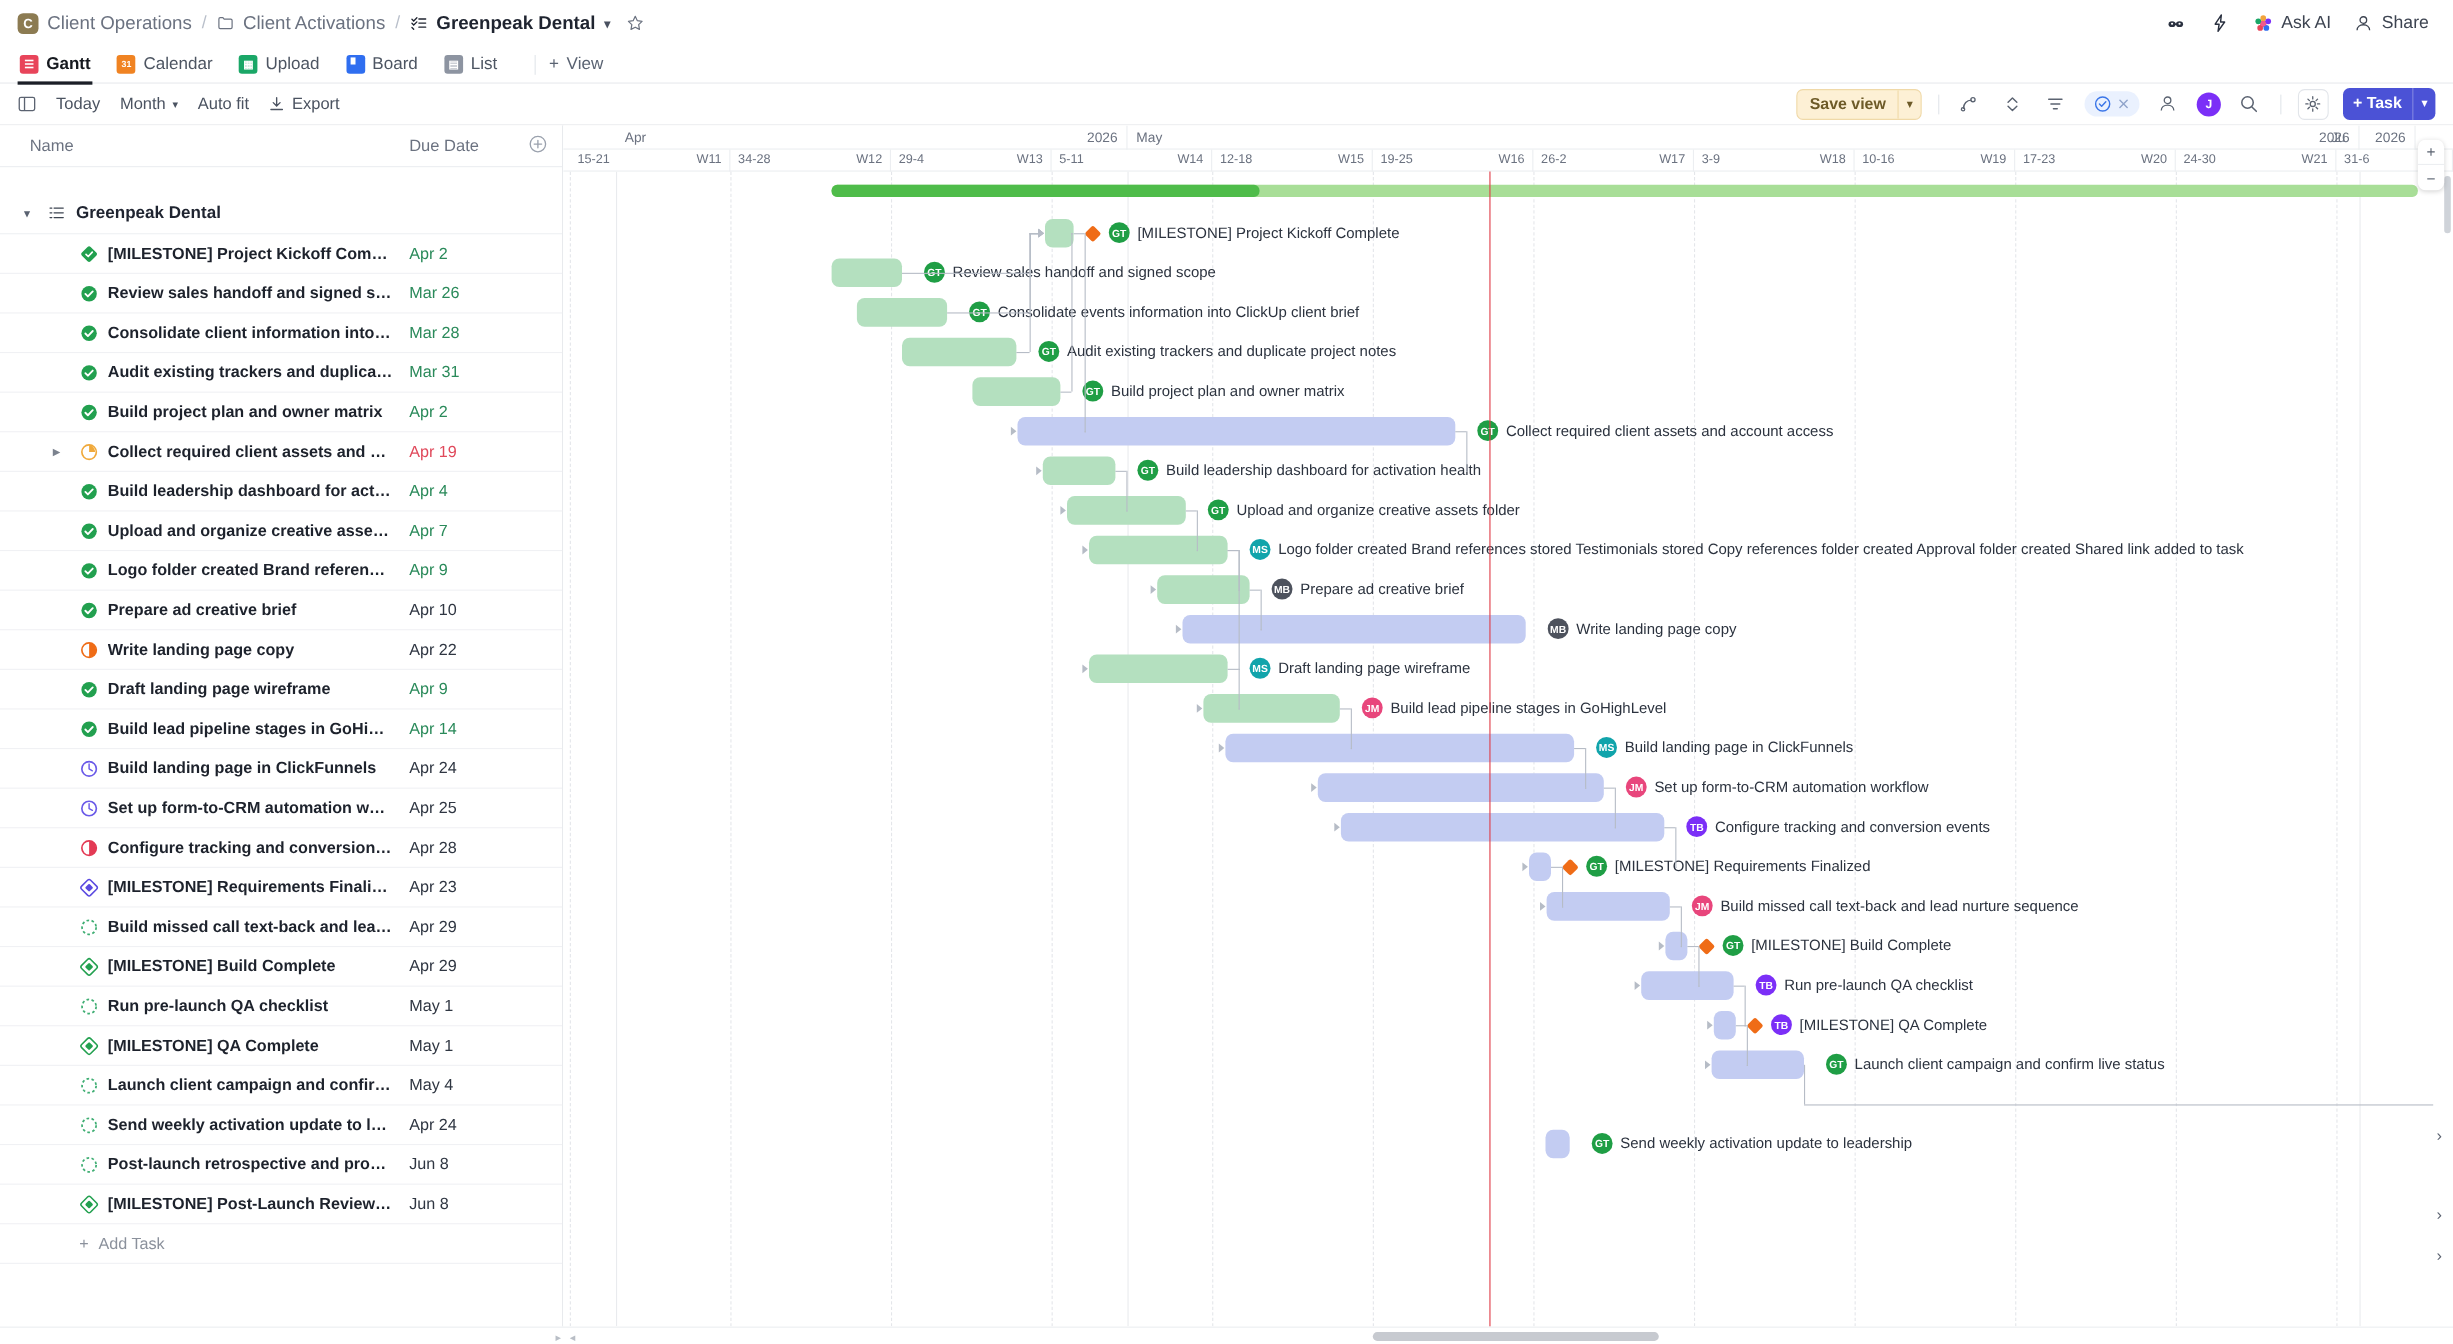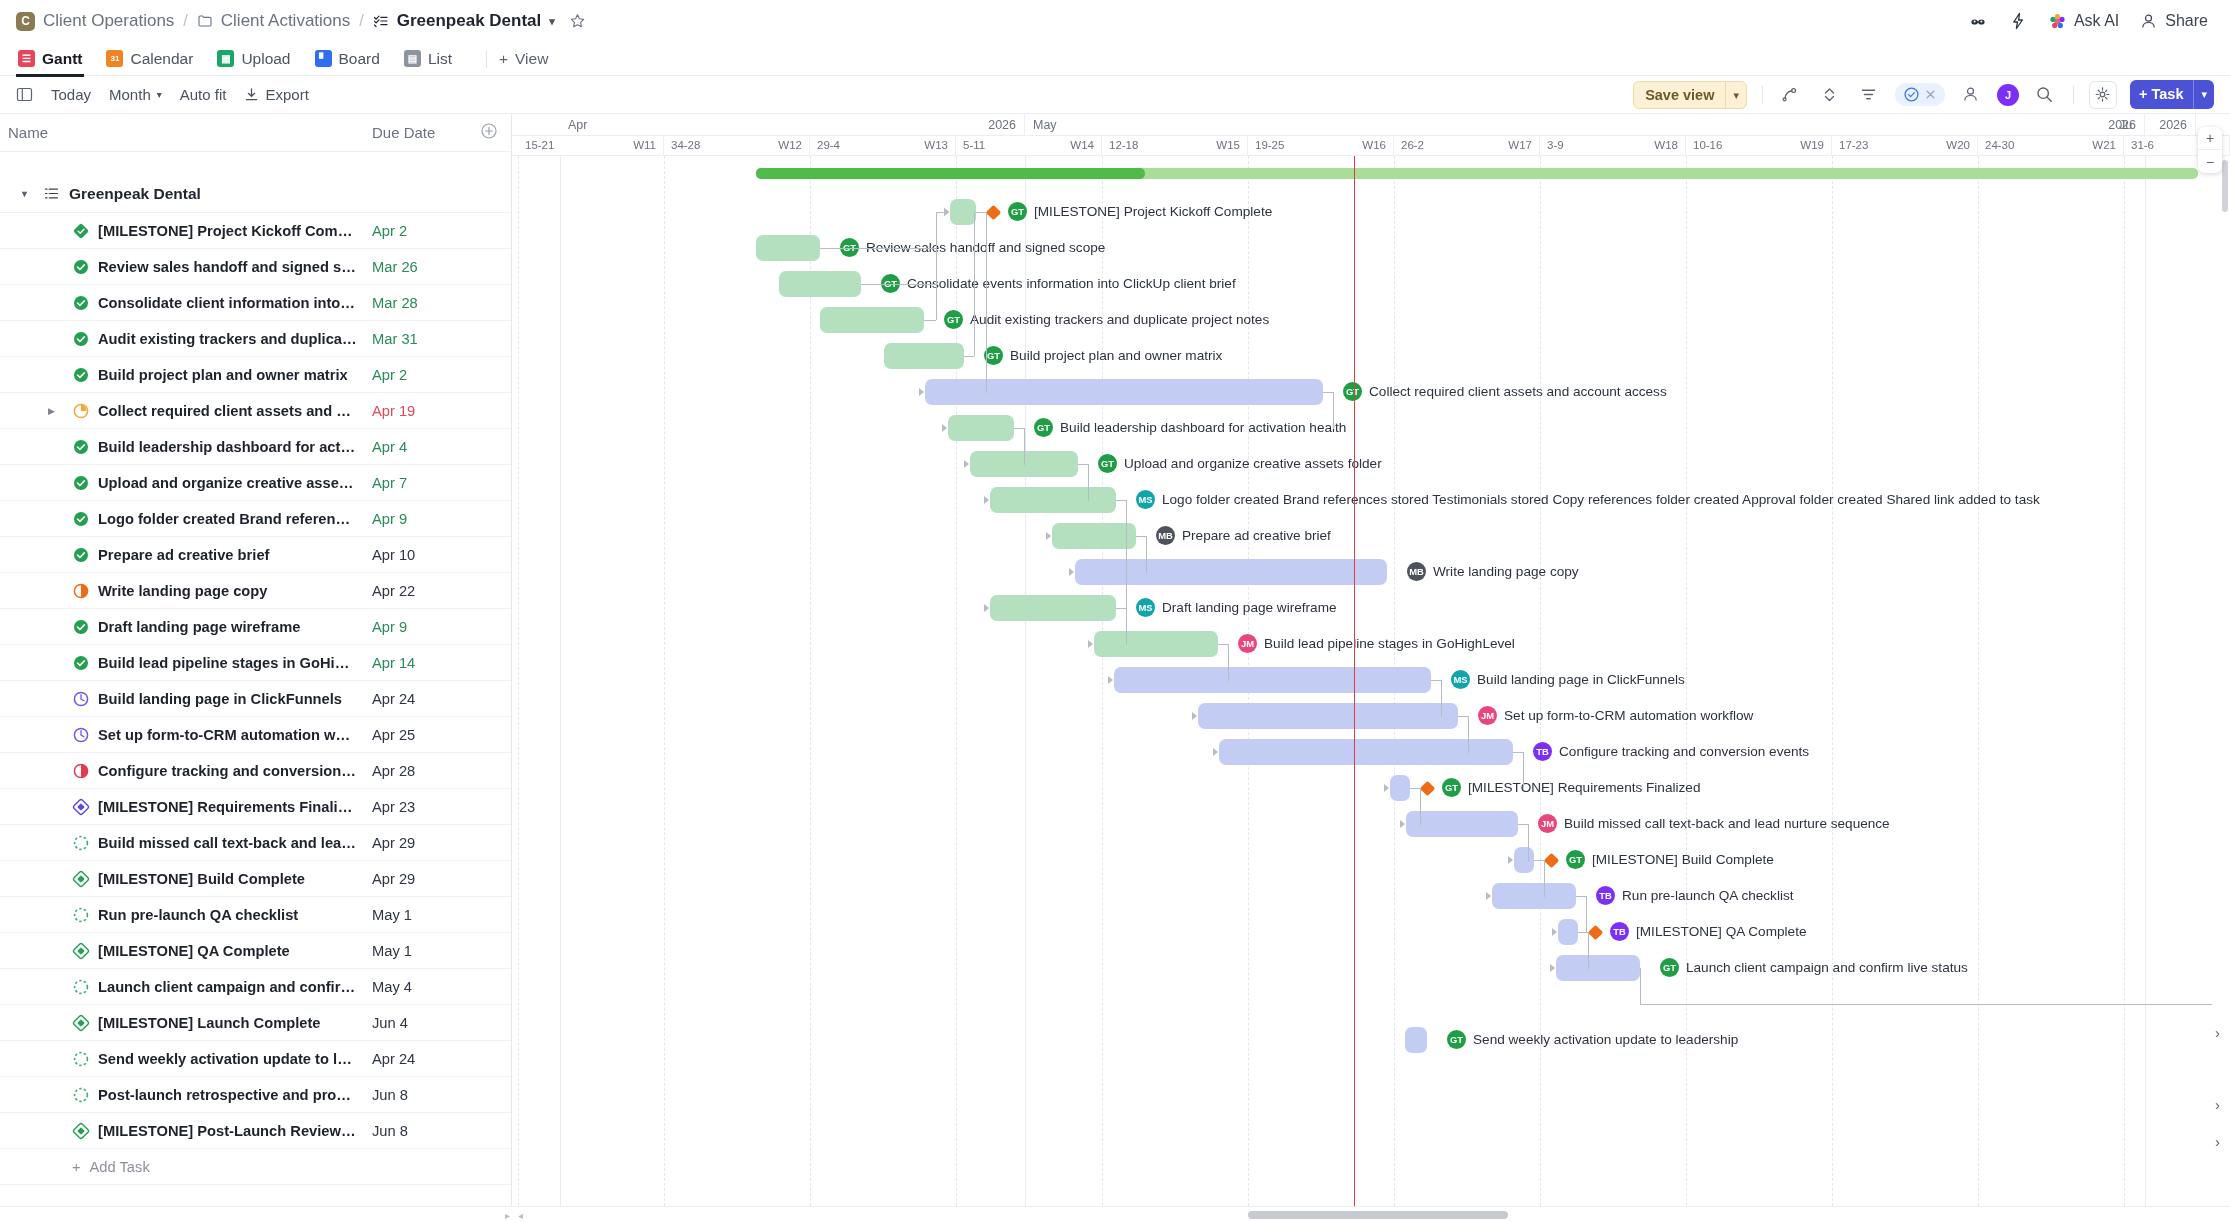--- a/index.html
+++ b/index.html
@@ -86,21 +86,21 @@
   
   .main { position: absolute; top: 114px; left: 0; right: 0; bottom: 16px; display: flex; }
   .leftpane { width: 512px; border-right: 1px solid #e6e8ec; position: relative; background:#fff; }
   .rightpane { flex: 1; position: relative; overflow: hidden; background: #fff; }
 
   
   .list-head {
     height: 38px; display: flex; align-items: center; border-bottom: 1px solid #eceef1;
     font-size: 15px; color: #6b7280;
   }
-  .lh-name { padding-left: 8px; }
+  .lh-name { padding-left: 27px; }
   .lh-due { position: absolute; left: 372px; }
   .lh-plus { position: absolute; left: 480px; color: #9aa1ad; }
 
   
   .grouprow {
     height: 38px; display: flex; align-items: center; gap: 10px; padding-left: 22px;
     font-size: 15.5px; color: #1f2430; font-weight: bold; margin-top: 23px;
     border-bottom: 1px solid #eef0f3;
   }
   .caret-sm { color: #5a6271; font-size: 10px; width: 12px; }
@@ -565,28 +565,20 @@
               </svg></span>
             <span class="tname">[MILESTONE] QA Complete</span>
             <span class="tdue due-dark">May 1</span>
           </div>
           <div class="trow">
             <span class="sico"><svg width="18" height="18" viewBox="0 0 18 18">
                 <circle cx="9" cy="9" r="6.4" fill="none" stroke="#3fae73" stroke-width="1.6" stroke-dasharray="2.4 2.2"></circle>
               </svg></span>
             <span class="tname">Launch client campaign and confirm liv...</span>
             <span class="tdue due-dark">May 4</span>
-          </div>
-          <div class="trow">
-            <span class="sico"><svg width="18" height="18" viewBox="0 0 18 18">
-                <rect x="3.2" y="3.2" width="11.6" height="11.6" rx="2" fill="none" stroke="#22a04f" stroke-width="1.4" transform="rotate(45 9 9)"></rect>
-                <rect x="6.3" y="6.3" width="5.4" height="5.4" rx="1" fill="#22a04f" transform="rotate(45 9 9)"></rect>
-              </svg></span>
-            <span class="tname">[MILESTONE] Launch Complete</span>
-            <span class="tdue due-dark">Jun 4</span>
           </div>
           <div class="trow">
             <span class="sico"><svg width="18" height="18" viewBox="0 0 18 18">
                 <circle cx="9" cy="9" r="6.4" fill="none" stroke="#3fae73" stroke-width="1.6" stroke-dasharray="2.4 2.2"></circle>
               </svg></span>
             <span class="tname">Send weekly activation update to leade...</span>
             <span class="tdue due-dark">Apr 24</span>
           </div>
           <div class="trow">
             <span class="sico"><svg width="18" height="18" viewBox="0 0 18 18">

